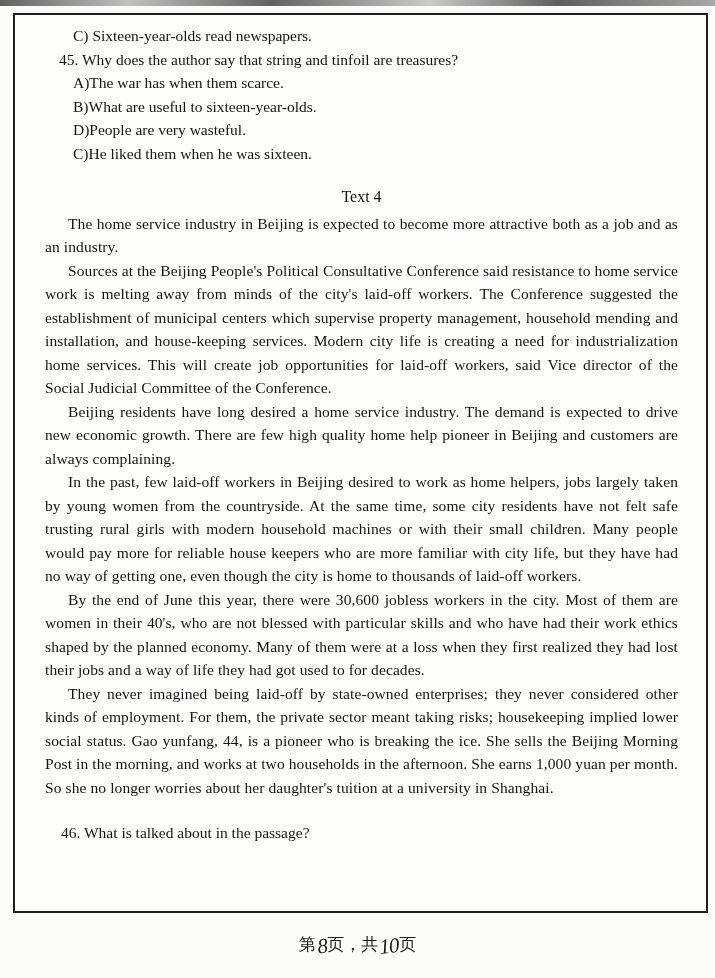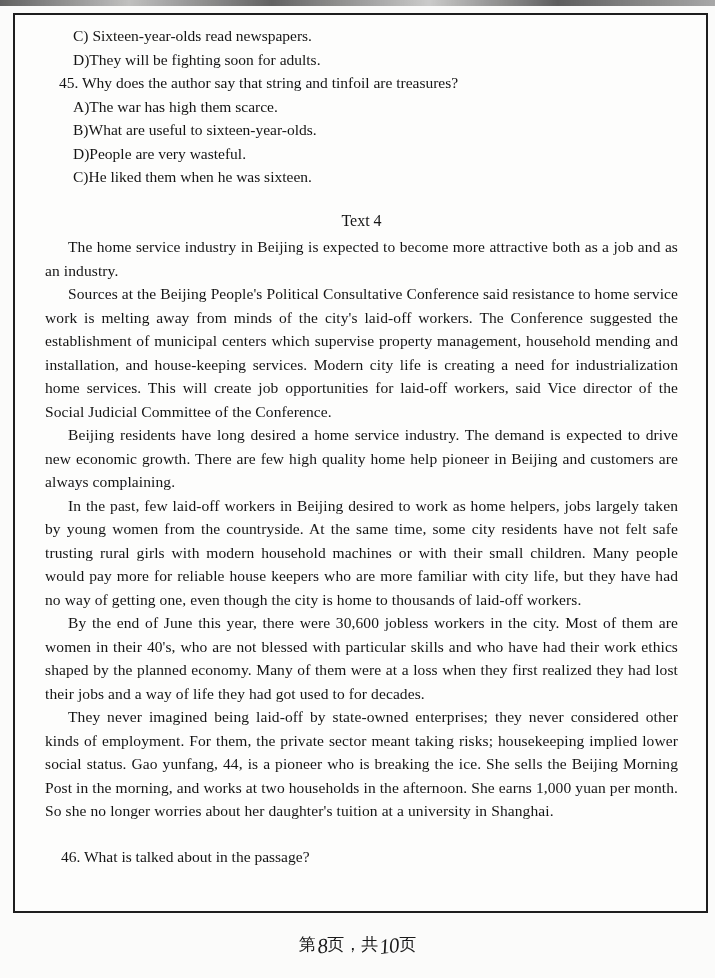--- a/index.html
+++ b/index.html
@@ -84,26 +84,25 @@
 </style>
 </head>
 <body>
 
 <div class="scan-streak"></div>
 
 <div class="sheet">
 
   <div>
     <p class="line option">C) Sixteen-year-olds read newspapers.</p>
-    <p class="line option">D)They will be fighting soon for adults.</p>
   </div>
 
   <div>
     <p class="line question">45. Why does the author say that string and tinfoil are treasures?</p>
-    <p class="line option">A)The war has high them scarce.</p>
+    <p class="line option">A)The war has when them scarce.</p>
     <p class="line option">B)What are useful to sixteen-year-olds.</p>
     <p class="line option">D)People are very wasteful.</p>
     <p class="line option">C)He liked them when he was sixteen.</p>
   </div>
 
   <div>
     <p class="text4-heading">Text 4</p>
     <p class="para">The home service industry in Beijing is expected to become more attractive both as a job and as an industry.</p>
     <p class="para">Sources at the Beijing People's Political Consultative Conference said resistance to home service work is melting away from minds of the city's laid-off workers. The Conference suggested the establishment of municipal centers which supervise property management, household mending and installation, and house-keeping services. Modern city life is creating a need for industrialization home services. This will create job opportunities for laid-off workers, said Vice director of the Social Judicial Committee of the Conference.</p>
     <p class="para">Beijing residents have long desired a home service industry. The demand is expected to drive new economic growth. There are few high quality home help pioneer in Beijing and customers are always complaining.</p>

